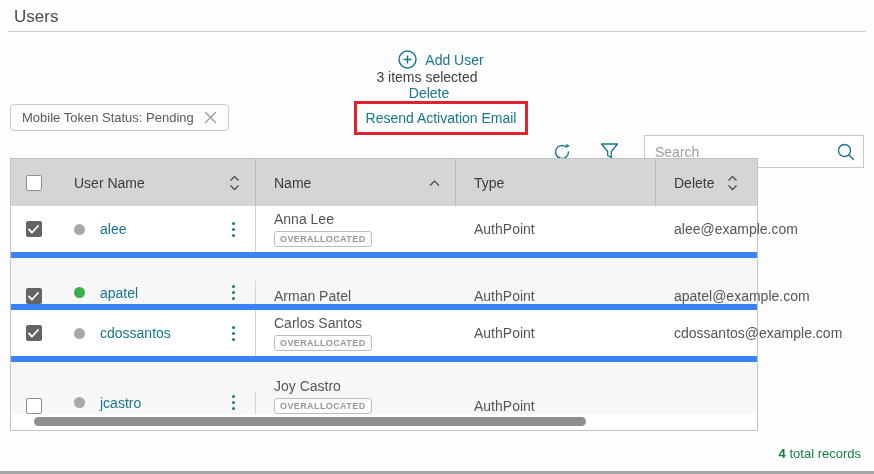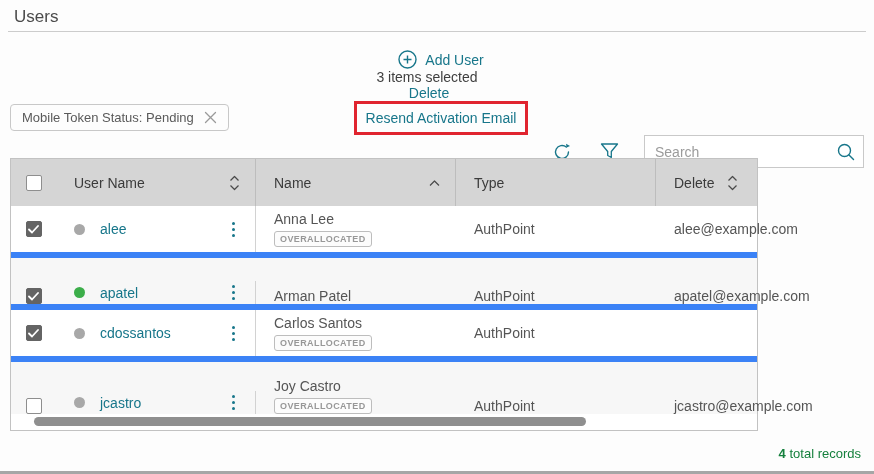--- a/index.html
+++ b/index.html
@@ -293,20 +293,23 @@
     </div>
     <div class="cell col-name">
       <span class="name-wrap">
         <span class="name-text">Carlos Santos</span>
         <span class="badge">OVERALLOCATED</span>
       </span>
     </div>
     <div class="cell col-type">
         <span class="cell-text">AuthPoint</span>
       </div>
+    <div class="cell col-email">
+        <span class="cell-text">cdossantos@example.com</span>
+      </div>
   </div>
 
   <div class="row alt" style="border-bottom:none">
     <div class="cell col-select" style="justify-content:center;padding-left:0">
       <span class="checkbox"></span>
     </div>
     <div class="cell col-username body-divider">
       <span class="dot dot-gray"></span>
       <a class="user-link">jcastro</a>
       <button class="kebab">
@@ -317,23 +320,20 @@
     </div>
     <div class="cell col-name">
       <span class="name-wrap">
         <span class="name-text">Joy Castro</span>
         <span class="badge">OVERALLOCATED</span>
       </span>
     </div>
     <div class="cell col-type">
         <span class="cell-text">AuthPoint</span>
       </div>
-    <div class="cell col-email">
-        <span class="cell-text">jcastro@example.com</span>
-      </div>
   </div>
 
   <div class="hscroll">
     <button class="arrow arrow-left"></button>
     <div class="thumb"></div>
     <button class="arrow arrow-right"></button>
   </div>
 </div>
 
 <div class="footer-records">

